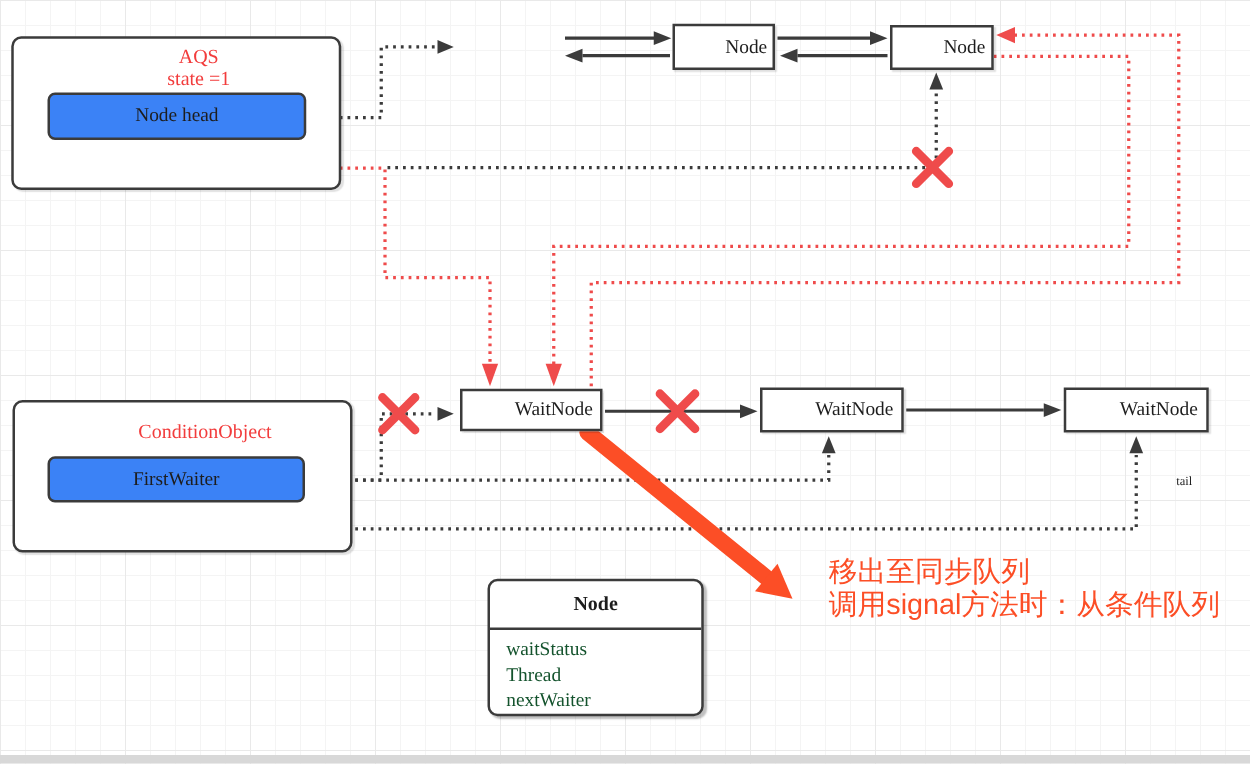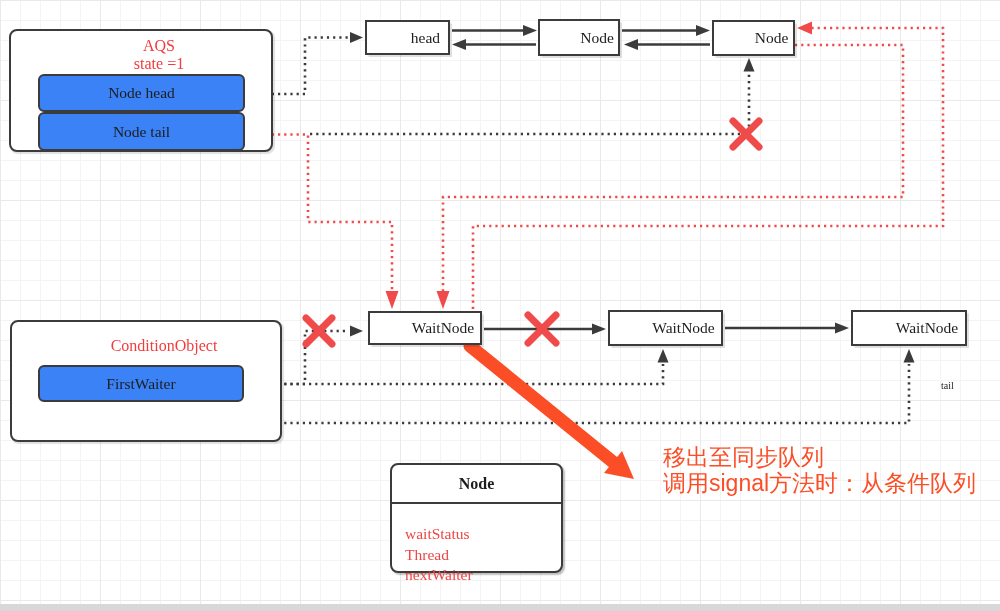--- a/index.html
+++ b/index.html
@@ -50,21 +50,21 @@
     border:2.5px solid var(--line);border-radius:8px;
     box-sizing:border-box;
     box-shadow:2px 2px 1.5px rgba(0,0,0,0.25);
   }
   .class-header{
     height:37px;border-bottom:2.5px solid var(--line);
     display:flex;align-items:center;justify-content:center;
     font-weight:bold;font-size:16px;color:#1d1d1d;
   }
   .class-fields{
-    padding:20px 0 0 13px;font-size:15.5px;line-height:20.5px;color:#ef4444;
+    padding:6px 0 0 13px;font-size:15.5px;line-height:20.5px;color:#14532d;
   }
   .tail-label{
     position:absolute;font-size:10px;color:#1d1d1d;
   }
   .annotation{
     position:absolute;
     font-family:"Liberation Sans","DejaVu Sans",sans-serif;
     color:var(--orange);
     font-size:23px;line-height:26px;font-weight:500;
     white-space:nowrap;
@@ -142,24 +142,22 @@
     <g>
       <line x1="470" y1="346" x2="613" y2="462" stroke="var(--orange)" stroke-width="13" stroke-linecap="round"></line>
       <polygon points="634,479 604,473 622,451" fill="var(--orange)"></polygon>
     </g>
   </svg>
 
   <div class="box rounded group-box" style="left:9px;top:29px;width:264px;height:123px;">
     <div class="group-title aqs-title">AQS</div>
     <div class="group-title">state =1</div>
     <div class="inner-box rounded-sm" style="left:27px;top:43px;width:207px;height:38px;">Node head</div>
-    <div class="inner-box rounded-sm" style="left:27px;top:81px;width:207px;height:39px;">Node tail</div>
   </div>
 
-  <div class="box" style="left:365px;top:20px;width:85px;height:35px;">head</div>
   <div class="box" style="left:538px;top:19px;width:82px;height:37px;">Node</div>
   <div class="box" style="left:712px;top:20px;width:83px;height:36px;">Node</div>
 
   <div class="box rounded group-box" style="left:10px;top:320px;width:272px;height:122px;">
     <div class="group-title cond-title">ConditionObject</div>
     <div class="inner-box rounded-sm" style="left:26px;top:43px;width:206px;height:37px;">FirstWaiter</div>
   </div>
 
   <div class="box" style="left:368px;top:311px;width:114px;height:34px;">WaitNode</div>
   <div class="box" style="left:608px;top:310px;width:115px;height:36px;">WaitNode</div>

